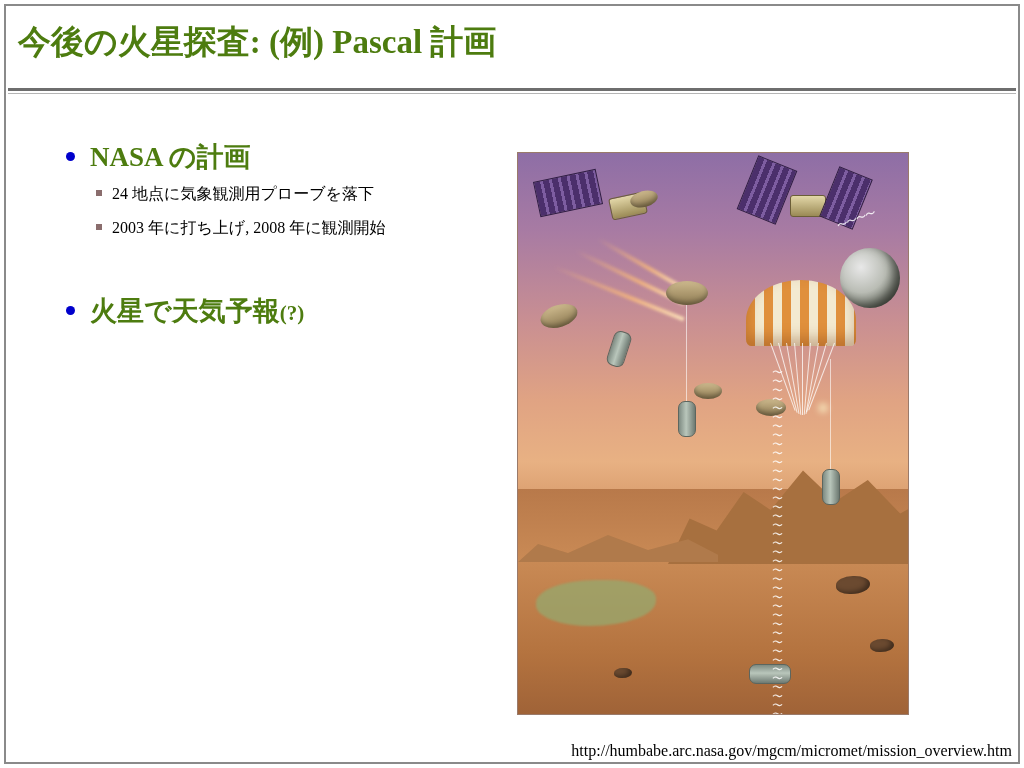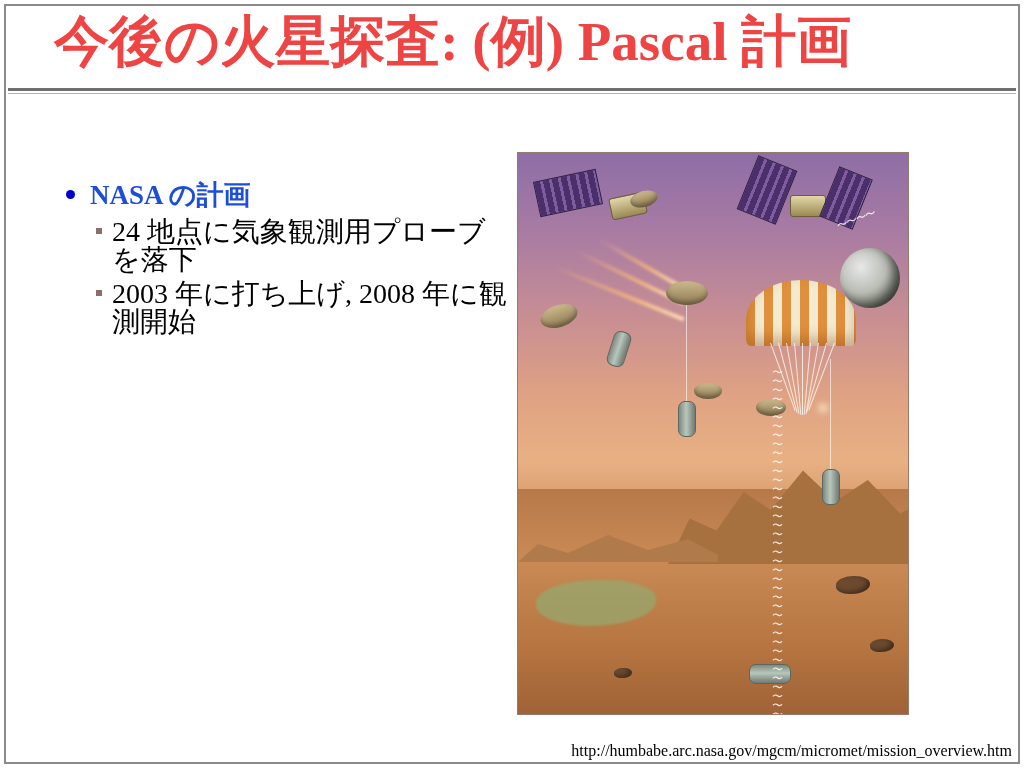--- a/index.html
+++ b/index.html
@@ -48,27 +48,26 @@
     width: 1016px; height: 2px;
     background: #8a8a8a;
   }
 
   
   .title {
     position: absolute;
     left: 18px;
     top: 16px;
     width: 960px;
-    color: #ef4444;
-    font-size: 55px;
+    color: #4d7c0f;
+    font-size: 33px;
     font-weight: bold;
     letter-spacing: 0px;
     line-height: 52px;
     white-space: nowrap;
-    margin-left: 36px;
   }
   .title-rule {
     position: absolute;
     left: 8px;
     top: 88px;
     width: 1008px;
     height: 3px;
     background: #6e6e6e;
   }
   .title-rule2 {
@@ -84,45 +83,44 @@
   .body {
     position: absolute;
     left: 60px;
     top: 140px;
     width: 450px;
   }
   .lvl1 {
     position: relative;
     padding-left: 30px;
     margin-bottom: 2px;
-    color: #1d4ed8;
+    color: #4d7c0f;
     font-size: 27px;
     font-weight: bold;
     line-height: 34px;
-    margin-top: 38px;
   }
   .lvl1 .dot {
     position: absolute;
     left: 6px;
     top: 12px;
     width: 9px;
     height: 9px;
     border-radius: 50%;
     background: #0000cc;
   }
   .lvl1 .small {
     font-size: 21px;
     font-weight: bold;
   }
   .lvl2 {
     position: relative;
     padding-left: 52px;
     margin-top: 6px;
     color: #000000;
-    font-size: 28px;
+    font-size: 16px;
     line-height: 28px;
   }
   .lvl2 .sq {
     position: absolute;
     left: 36px;
     top: 10px;
     width: 6px;
     height: 6px;
     background: #8a6d6d;
   }
@@ -329,20 +327,24 @@
     <div class="lvl2">
       <span class="sq"></span>
       <span>2003 年に打ち上げ, 2008 年に観測開始</span>
     </div>
 
     <div class="group-gap"></div>
 
 
     <div class="group-gap"></div>
 
+    <div class="lvl1">
+      <span class="dot"></span>
+      <span>火星で天気予報</span><span class="small">(?)</span>
+    </div>
 
   </div>
 
   <div class="picture">
 
     <div class="pic-sun"></div>
     <div class="planet"></div>
 
     <div class="pic-ground"></div>
     <div class="pic-ridge"></div>

